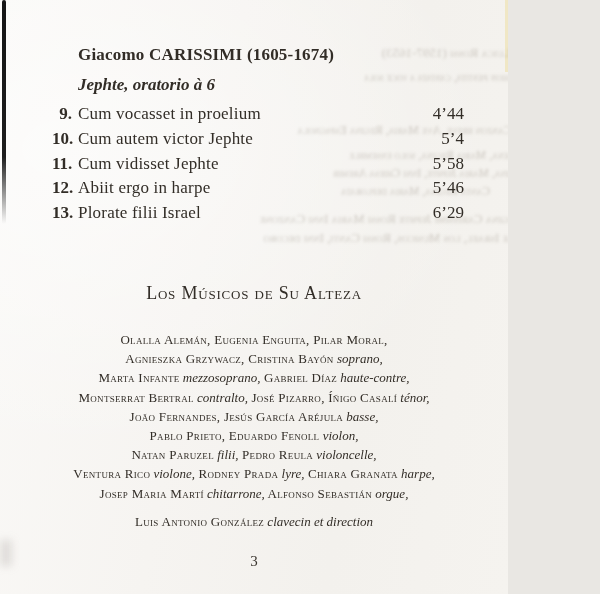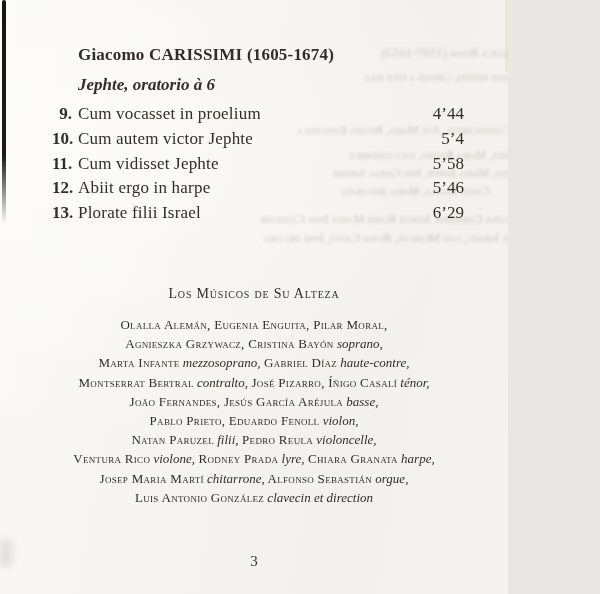--- a/index.html
+++ b/index.html
@@ -44,26 +44,26 @@
   .composer{font-weight:bold;padding-left:26px;line-height:20px;letter-spacing:.2px;}
   .work{font-weight:bold;font-style:italic;padding-left:26px;line-height:20px;margin-top:10px;}
   .rows{margin-top:7px;}
   .trow{display:flex;align-items:baseline;line-height:24.8px;}
   .num{width:20px;min-width:20px;text-align:right;font-weight:bold;margin-right:6px;}
   .ttl{flex:1;letter-spacing:.2px;}
   .dur{margin-left:0;font-family:Liberation Serif, serif;}
   
   .ensemble{position:absolute;left:0;right:0;top:283px;text-align:center;}
   .ens-title{
-    font-variant:small-caps;font-size:14px;letter-spacing:.8px;
-    line-height:21px;margin-bottom:11px;
+    font-variant:small-caps;font-size:18px;letter-spacing:.8px;
+    line-height:21px;margin-bottom:26px;
   }
   .ens-line{font-variant:small-caps;font-size:13px;line-height:19.2px;letter-spacing:.3px;}
   .ens-line .rl{font-variant:normal;font-style:italic;letter-spacing:0;}
-  .ens-dir{}
+  .ens-dir{margin-top:9px;}
   
   .pageno{position:absolute;left:0;right:0;top:553px;text-align:center;font-size:15px;color:#3a352f;}
 </style>
 </head>
 <body>
 
 <div class="page">
 
   <div class="edge-left"></div>
   <div class="edge-left-smudge"></div>

